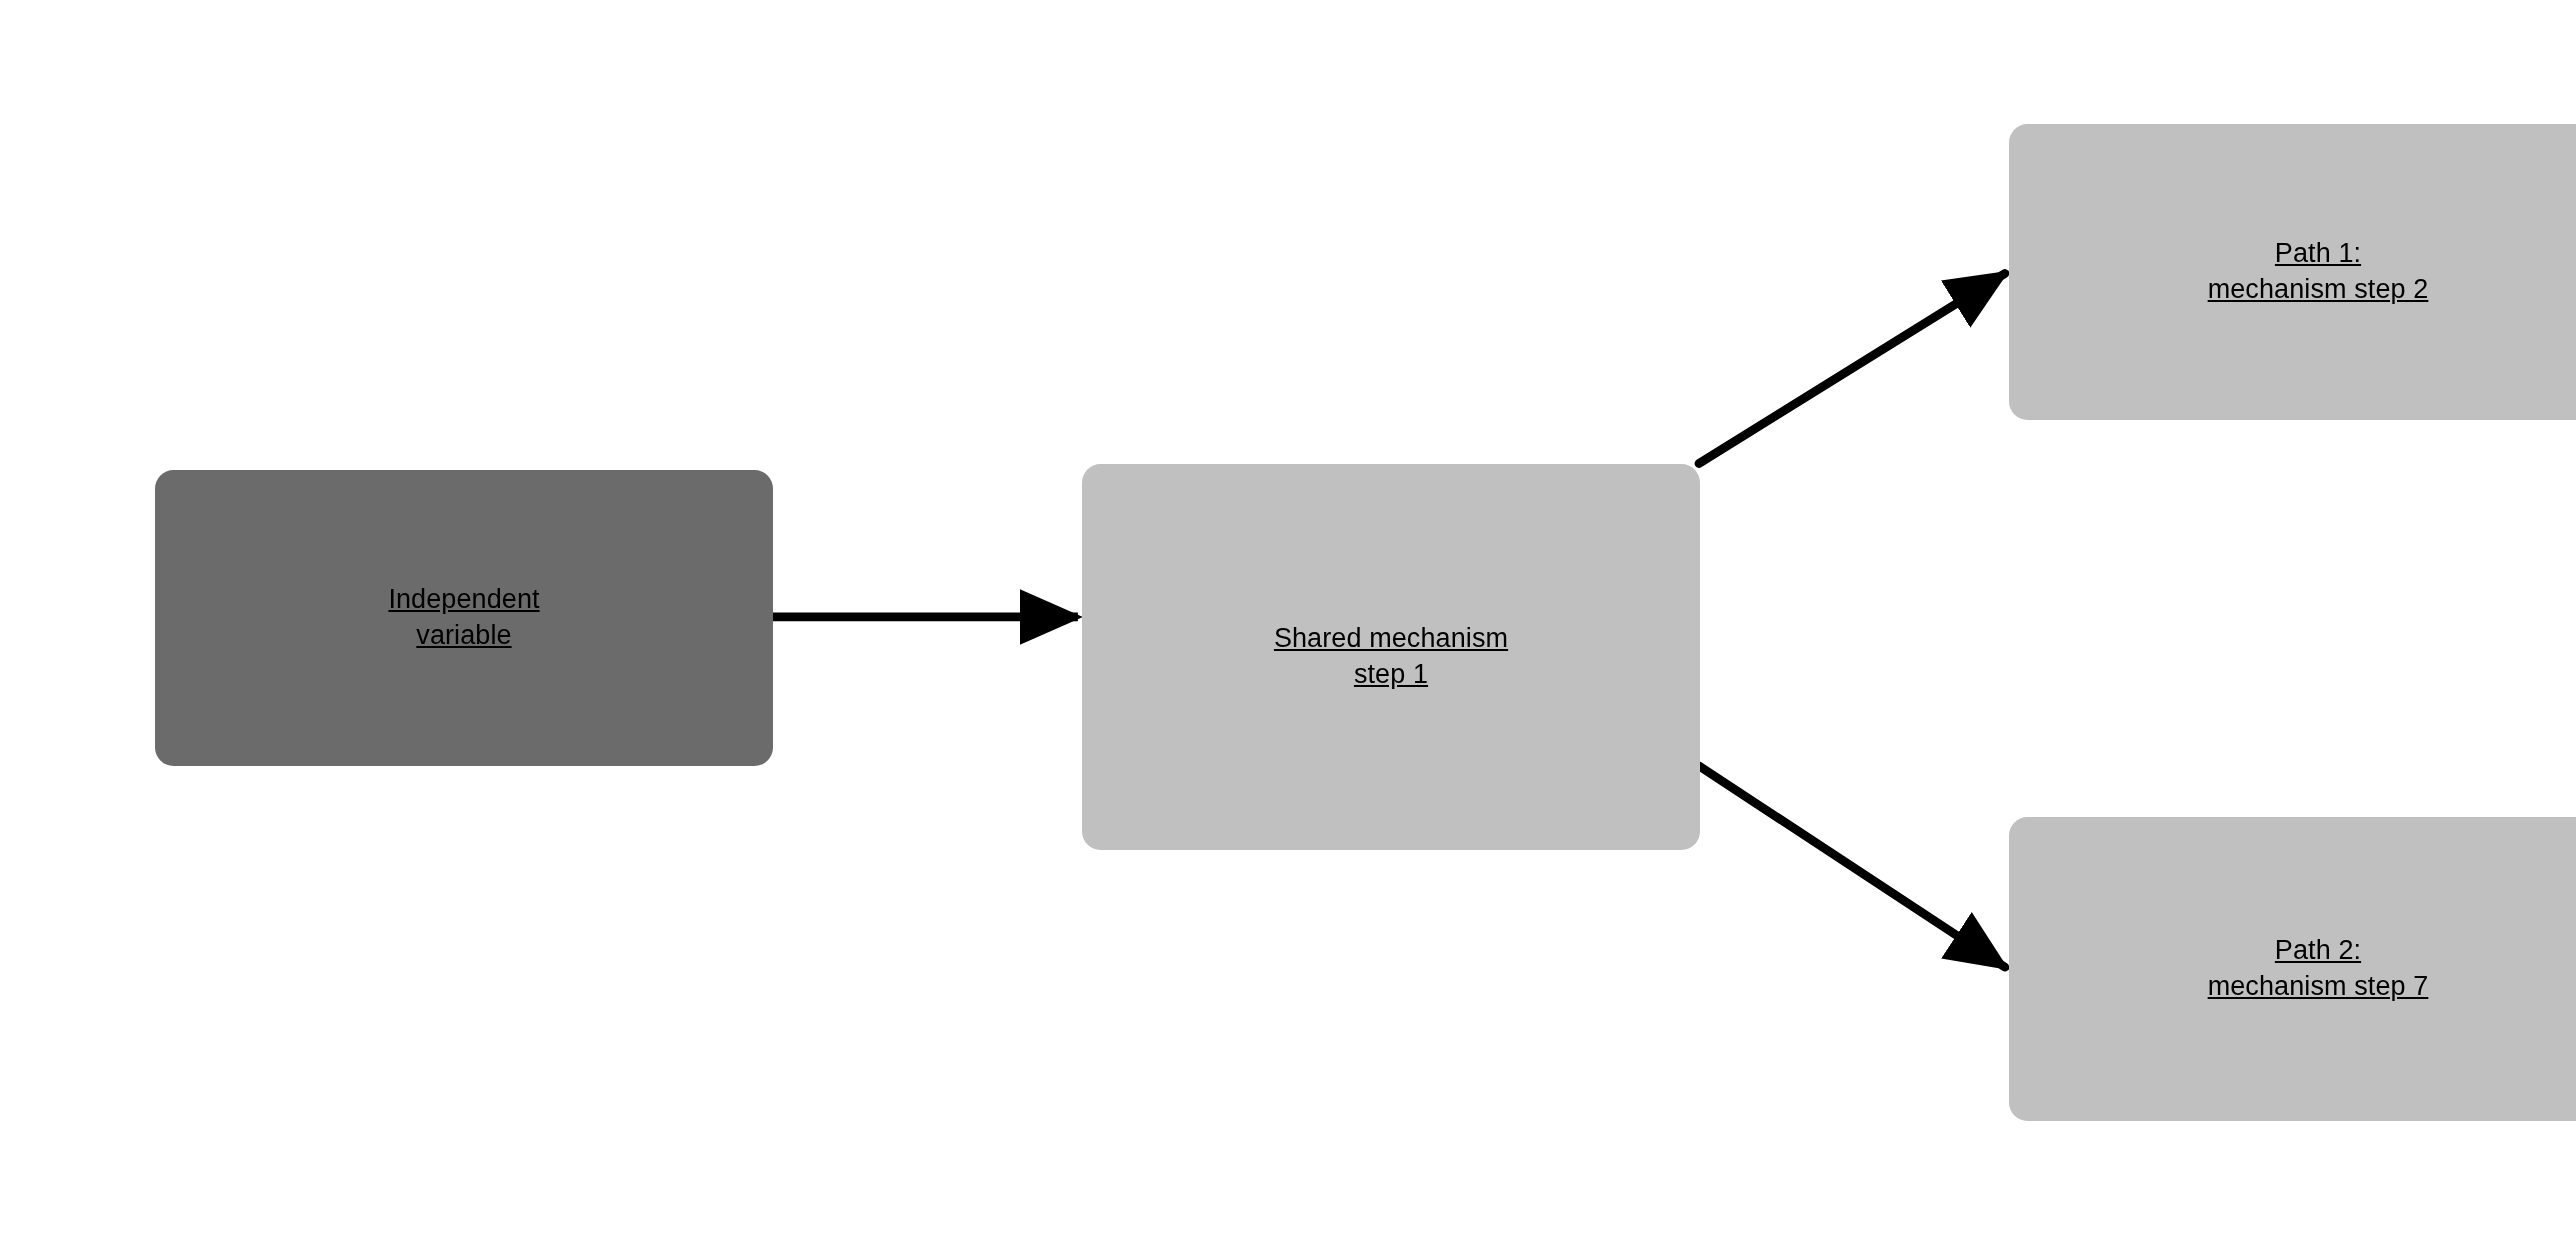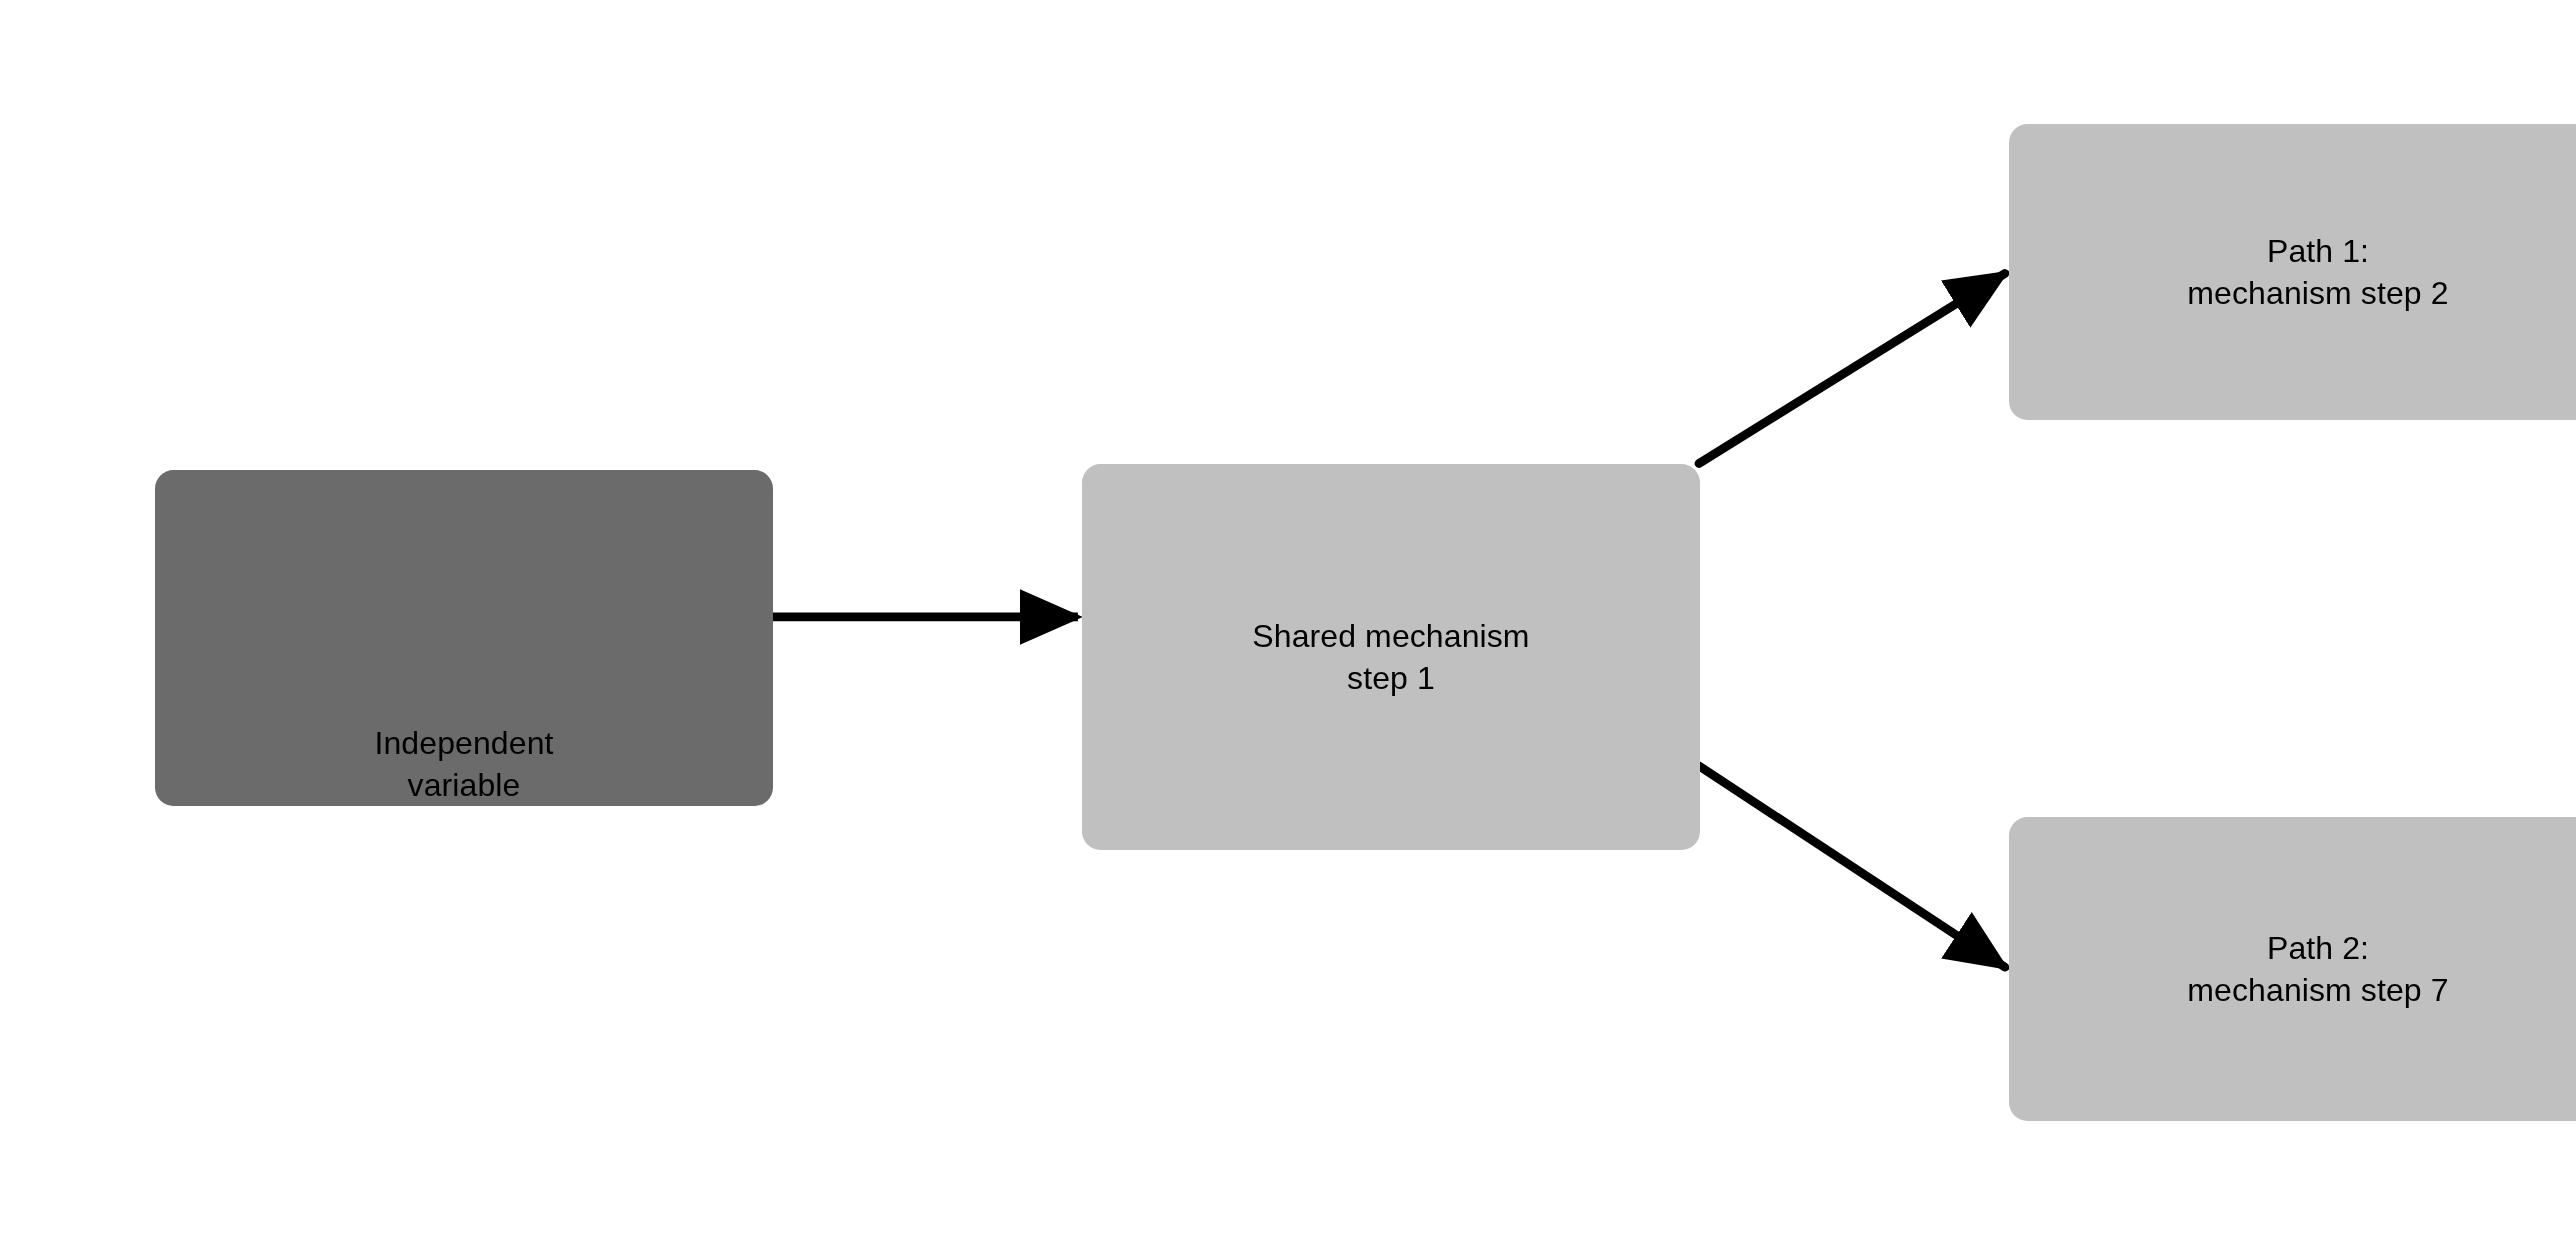--- a/index.html
+++ b/index.html
@@ -32,30 +32,30 @@
     position: absolute;
     box-sizing: border-box;
     border-radius: 18.5px;
     display: flex;
     align-items: center;
     justify-content: center;
     text-align: center;
   }
   .node-label {
     color: #000000;
-    font-size: 32px;
+    font-size: 27px;
     line-height: 1.32;
     font-weight: 400;
     white-space: pre-line;
     letter-spacing: 0.1px;
+    text-decoration: underline;
   }
   .node-independent {
-    left: 155px;  top: 470px;  width: 618px; height: 336px;
+    left: 155px;  top: 470px;  width: 618px; height: 296px;
     background: #6B6B6B;
-    align-items: flex-end;
   }
   .node-shared {
     left: 1082px; top: 464px;  width: 618px; height: 386px;
     background: #C0C0C0;
   }
   .node-path1 {
     left: 2009px; top: 124px;  width: 618px; height: 296px;
     background: #C0C0C0;
   }
   .node-path2 {

